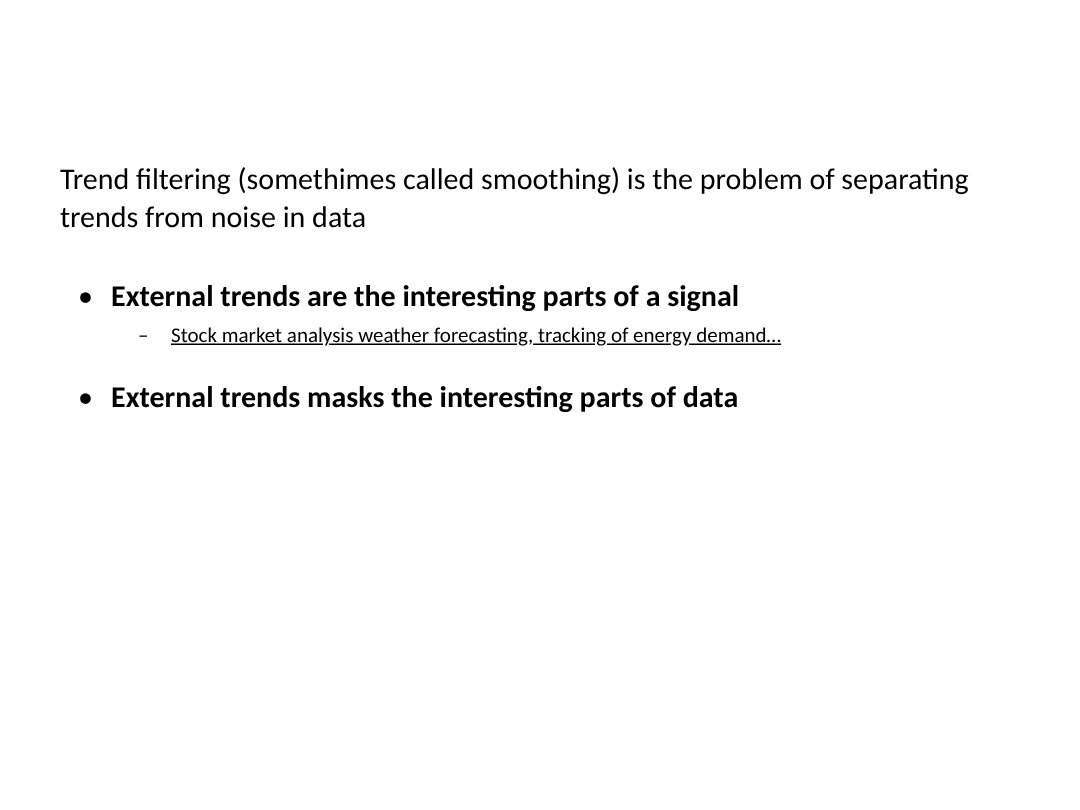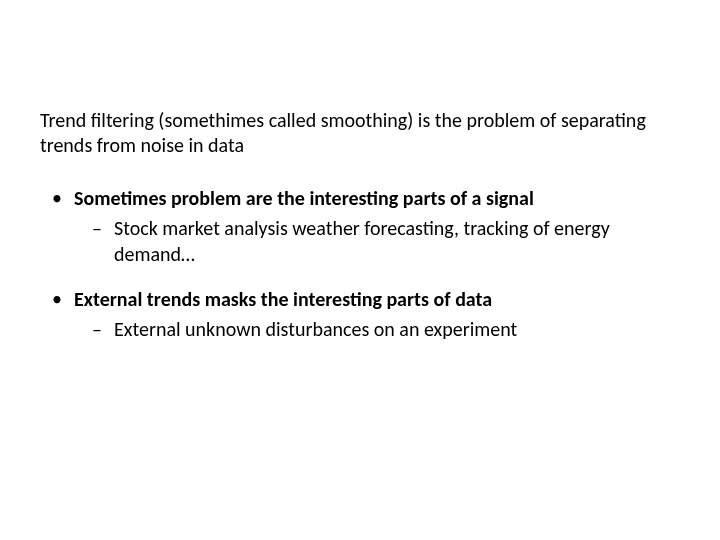--- a/index.html
+++ b/index.html
@@ -46,44 +46,44 @@
     line-height: 1.25;
   }
   ul.level2 {
     list-style: none;
     padding: 0;
     margin: 4px 0 20px 0;
   }
   ul.level2 > li {
     position: relative;
     padding-left: 40px;
-    font-size: 20px;
+    font-size: 14px;
     line-height: 1.3;
     margin-bottom: 2px;
+    text-decoration: underline;
   }
   ul.level2 > li::before {
     content: "–";
     position: absolute;
     left: 18px;
     top: 0;
   }
 </style>
 </head>
 <body>
 
 <div class="slide">
   <div class="intro">Trend filtering (somethimes called smoothing) is the problem of separating trends from noise in data</div>
 
   <ul class="level1">
     <li>
-      <span class="l1-text">Sometimes problem are the interesting parts of a signal</span>
+      <span class="l1-text">External trends are the interesting parts of a signal</span>
       <ul class="level2">
         <li>Stock market analysis weather forecasting, tracking of energy demand…</li>
       </ul>
     </li>
     <li>
       <span class="l1-text">External trends masks the interesting parts of data</span>
       <ul class="level2">
-        <li>External unknown disturbances on an experiment</li>
       </ul>
     </li>
   </ul>
 </div>
 
 </body></html>

